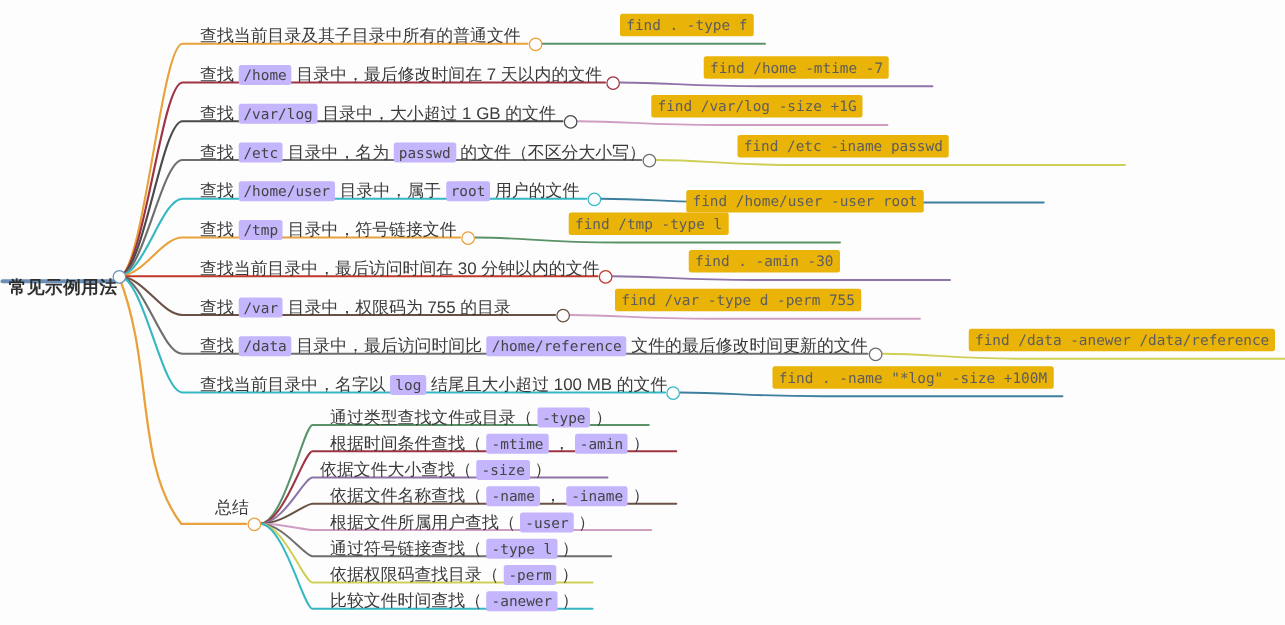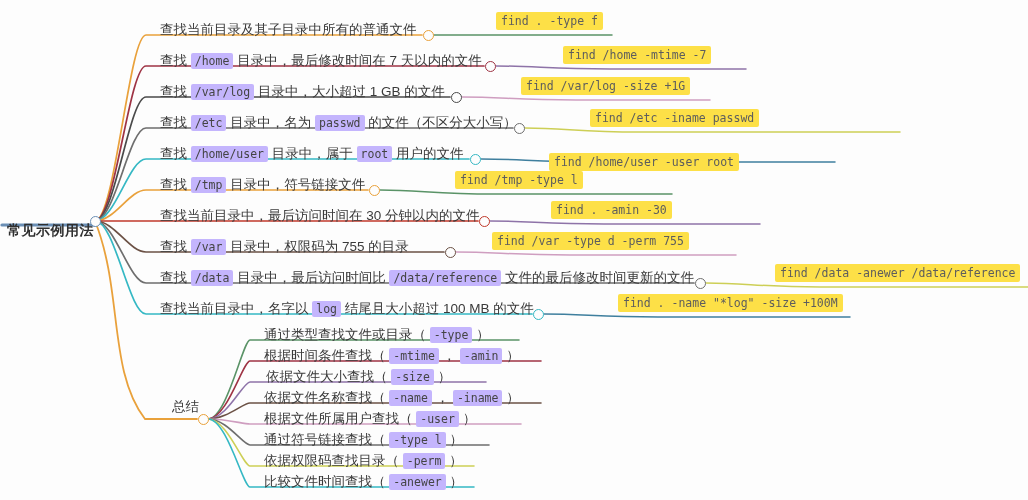--- a/index.html
+++ b/index.html
@@ -18,21 +18,21 @@
     font-size:13.5px;color:#3a3a3a;line-height:1;
     display:inline-block;padding:0 2px 3px 2px;
   }
   .label .mono{
     font-family:"DejaVu Sans Mono","Liberation Mono",monospace;
     font-size:11.5px;background:#c4b5fd;color:#444;
     padding:1px 4px;border-radius:2px;
   }
   .cmd{
     font-family:"DejaVu Sans Mono","Liberation Mono",monospace;
-    font-size:11.5px;color:#5d5d5d;background:#fde047;
+    font-size:11.5px;color:#5d5d5d;background:#eab308;
     padding:2px 5px 2px 5px;border-radius:2px;display:inline-block;
   }
 
   .root-label{
     font-size:14px;color:#2f2f2f;font-weight:600;letter-spacing:.5px;
     display:inline-block;padding:0 3px 4px 3px;
   }
   .sum-label{
     font-size:13.5px;color:#3a3a3a;display:inline-block;padding:0 3px 3px 3px;
   }
@@ -103,29 +103,29 @@
       <div class="dot" style="left: 368.5px; top: 184.5px; border-color: rgb(233, 161, 59);"></div>
       <div class="node" style="left: 158px; top: 175px;"><span class="label">查找 <span class="mono">/tmp</span> 目录中，符号链接文件</span></div>
       <div class="node" style="left: 455px; top: 170px;"><span class="cmd">find /tmp -type l</span></div>
       <div class="dot" style="left: 478.5px; top: 215.5px; border-color: rgb(192, 57, 43);"></div>
       <div class="node" style="left: 158px; top: 206px;"><span class="label">查找当前目录中，最后访问时间在 30 分钟以内的文件</span></div>
       <div class="node" style="left: 551px; top: 200px;"><span class="cmd">find . -amin -30</span></div>
       <div class="dot" style="left: 444.5px; top: 246.5px; border-color: rgb(107, 81, 69);"></div>
       <div class="node" style="left: 158px; top: 237px;"><span class="label">查找 <span class="mono">/var</span> 目录中，权限码为 755 的目录</span></div>
       <div class="node" style="left: 492px; top: 231px;"><span class="cmd">find /var -type d -perm 755</span></div>
       <div class="dot" style="left: 694.5px; top: 277.5px; border-color: rgb(110, 110, 110);"></div>
-      <div class="node" style="left: 158px; top: 268px;"><span class="label">查找 <span class="mono">/data</span> 目录中，最后访问时间比 <span class="mono">/data/reference</span> 文件的最后修改时间更新的文件</span></div>
+      <div class="node" style="left: 158px; top: 268px;"><span class="label">查找 <span class="mono">/data</span> 目录中，最后访问时间比 <span class="mono">/home/reference</span> 文件的最后修改时间更新的文件</span></div>
       <div class="node" style="left: 775px; top: 263px;"><span class="cmd">find /data -anewer /data/reference</span></div>
       <div class="dot" style="left: 532.5px; top: 308.5px; border-color: rgb(53, 184, 196);"></div>
       <div class="node" style="left: 158px; top: 299px;"><span class="label">查找当前目录中，名字以 <span class="mono">log</span> 结尾且大小超过 100 MB 的文件</span></div>
       <div class="node" style="left: 618px; top: 293px;"><span class="cmd">find . -name "*log" -size +100M</span></div>
       <div class="node" style="left: 153px; top: 397px; margin-left: 16px;"><span class="sum-label">总结</span></div>
       <div class="dot" style="left: 197.5px; top: 413.5px; border-color: rgb(233, 161, 59);"></div>
       <div class="node" style="left: 262px; top: 325px;"><span class="label">通过类型查找文件或目录（ <span class="mono">-type</span> ）</span></div>
       <div class="node" style="left: 262px; top: 346px;"><span class="label">根据时间条件查找（ <span class="mono">-mtime</span> ， <span class="mono">-amin</span> ）</span></div>
-      <div class="node" style="left: 264px; top: 367px;"><span class="label">依据文件大小查找（ <span class="mono">-size</span> ）</span></div>
+      <div class="node" style="left: 254px; top: 367px;"><span class="label">依据文件大小查找（ <span class="mono">-size</span> ）</span></div>
       <div class="node" style="left: 262px; top: 388px;"><span class="label">依据文件名称查找（ <span class="mono">-name</span> ， <span class="mono">-iname</span> ）</span></div>
       <div class="node" style="left: 262px; top: 409px;"><span class="label">根据文件所属用户查找（ <span class="mono">-user</span> ）</span></div>
       <div class="node" style="left: 262px; top: 430px;"><span class="label">通过符号链接查找（ <span class="mono">-type l</span> ）</span></div>
       <div class="node" style="left: 262px; top: 451px;"><span class="label">依据权限码查找目录（ <span class="mono">-perm</span> ）</span></div>
       <div class="node" style="left: 262px; top: 472px;"><span class="label">比较文件时间查找（ <span class="mono">-anewer</span> ）</span></div>
     </div>
 </div>
 
 </body></html>

